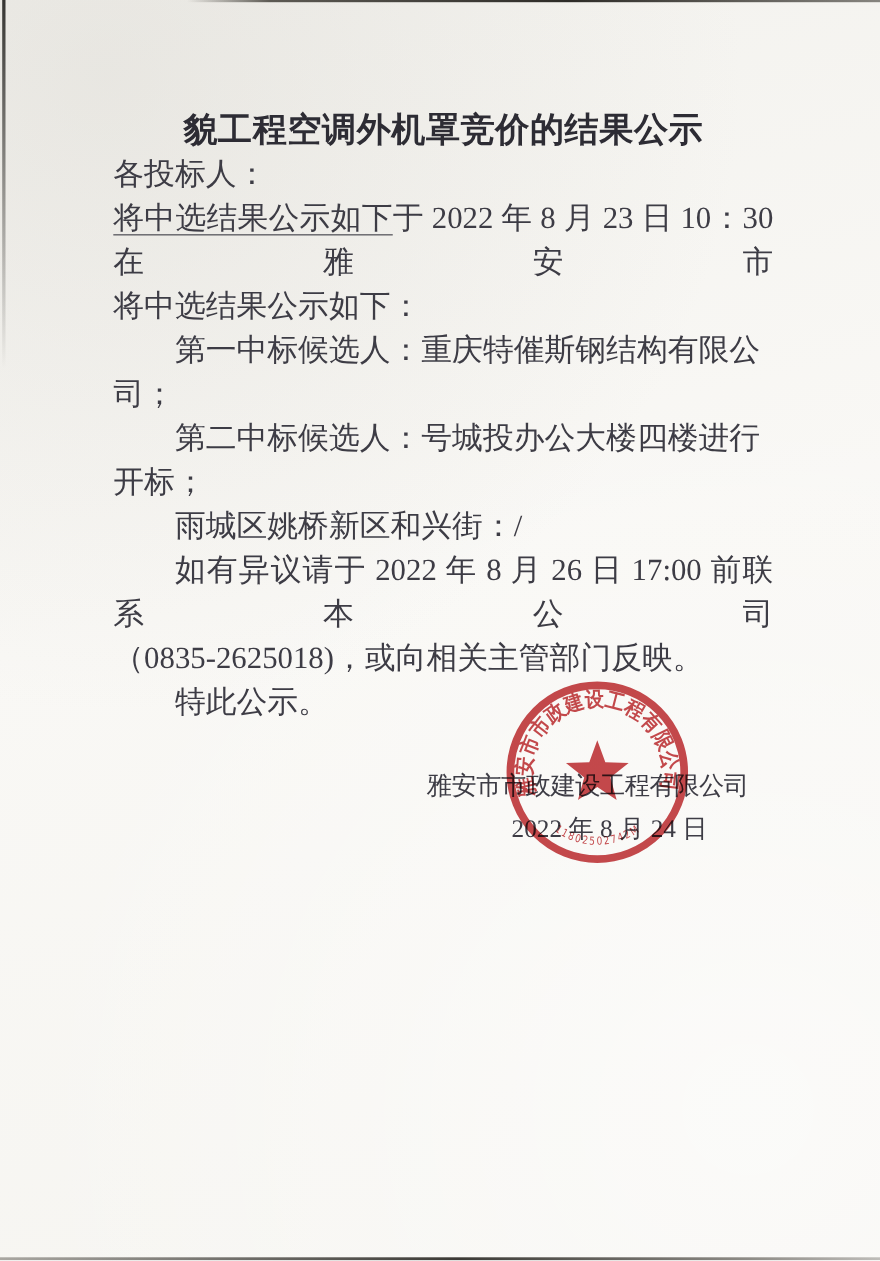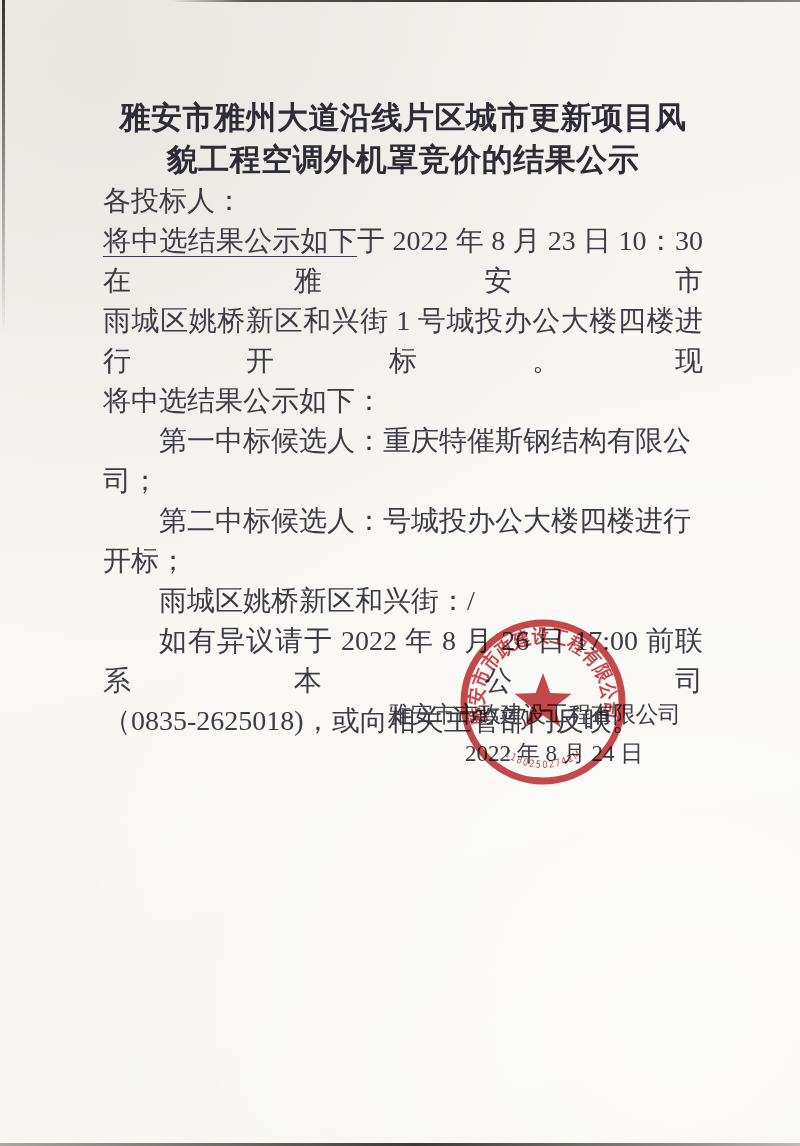--- a/index.html
+++ b/index.html
@@ -41,38 +41,37 @@
 <body>
 
 <div class="page">
 
   <div class="edge-top"></div>
   <div class="edge-left"></div>
   <div class="edge-bottom"></div>
 
   <div class="content">
     <h1 class="title">
-      <span class="tline">雅安市雅州大道沿线片区城市更新项目风</span>
       <span class="tline">貌工程空调外机罩竞价的结果公示</span>
     </h1>
 
     <p class="line">各投标人：</p>
 
     <p class="line fill"><span class="u">将中选结果公示如下</span><span>于 2022 年 8 月 23 日 10：30 在雅安市</span></p>
-    <p class="line fill">雨城区姚桥新区和兴街 1 号城投办公大楼四楼进行开标。现</p>
     <p class="line">将中选结果公示如下：</p>
 
     <p class="line indent">第一中标候选人：重庆特催斯钢结构有限公司；</p>
     <p class="line indent">第二中标候选人：号城投办公大楼四楼进行开标；</p>
 
     <p class="line indent">雨城区姚桥新区和兴街：/</p>
 
     <p class="line fill indent">如有异议请于 2022 年 8 月 26 日 17:00 前联系本公司</p>
     <p class="line">（0835-2625018)，或向相关主管部门反映。</p>
 
+    <p class="line indent">特此公示。</p>
   </div>
 
   <div class="sig-company">雅安市市政建设工程有限公司</div>
   <div class="sig-date">2022 年 8 月 24 日</div>
 
   <svg class="seal" viewBox="0 0 192 192" aria-hidden="true">
     <defs>
       <path id="sealTopArc" d="M39.6,116.5 A60,60 0 1 1 152.4,116.5" fill="none"></path>
       <path id="sealBottomArc" d="M55.4,148 A66,66 0 0 0 136.6,148" fill="none"></path>
     </defs>

